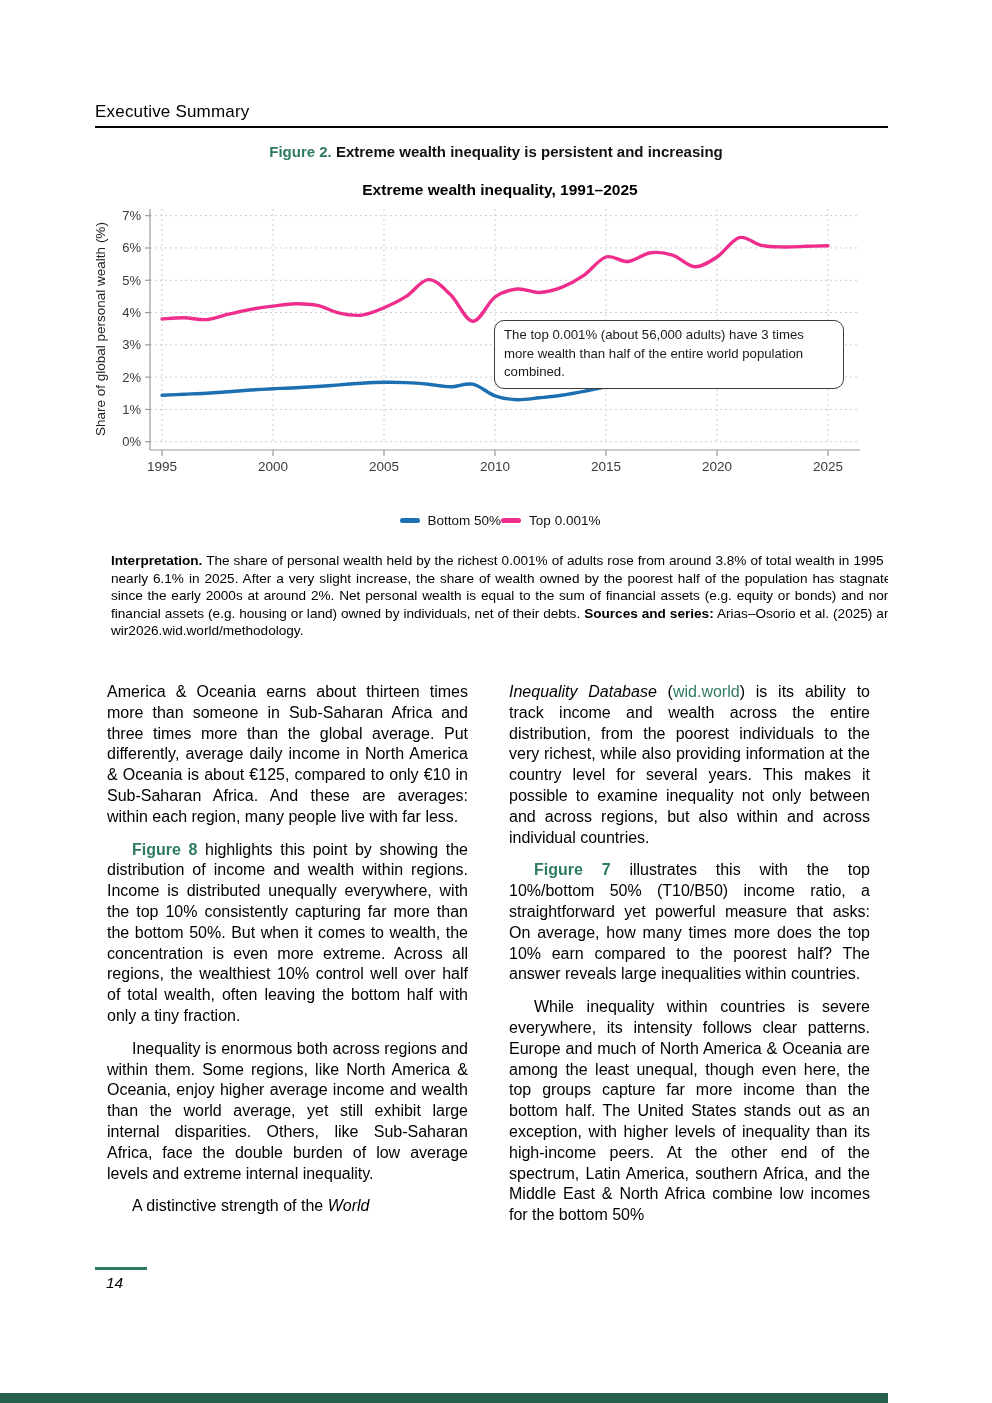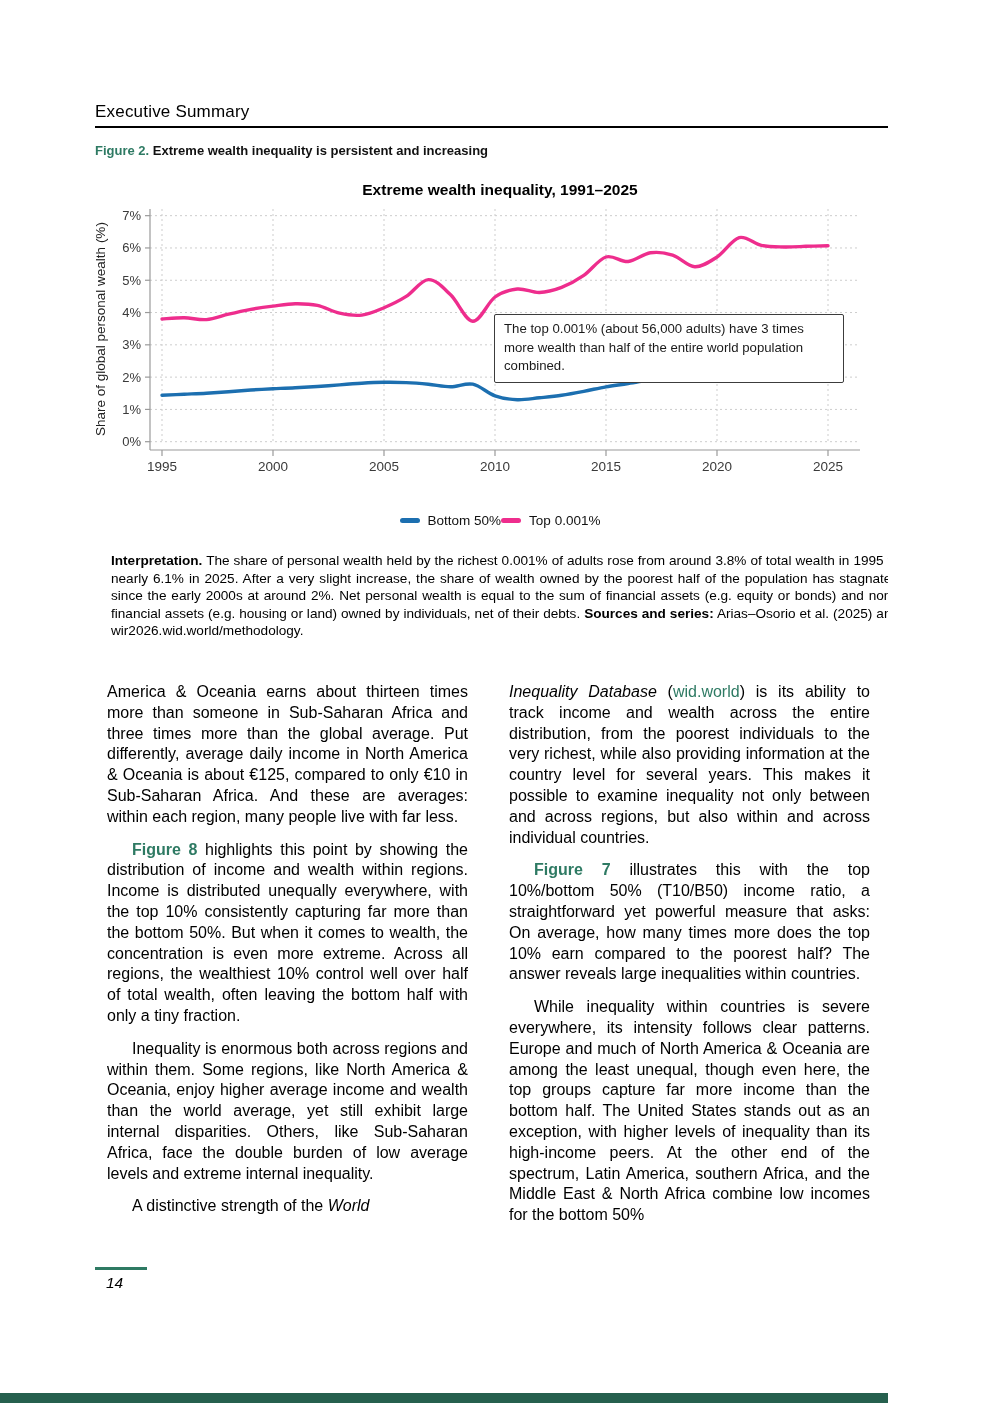--- a/index.html
+++ b/index.html
@@ -4,35 +4,35 @@
 <style>
   html,body{margin:0;padding:0;background:#ffffff;}
   #page{
     position:relative;width:888px;height:1403px;background:#ffffff;overflow:hidden;
     font-family:"Liberation Sans", sans-serif;color:#111;
   }
   
   #header-title{position:absolute;left:95px;top:102px;font-size:17px;letter-spacing:.2px;color:#000;}
   #header-rule{position:absolute;left:95px;top:126px;width:802px;height:2px;background:#000;}
   
-  #figure-title{position:absolute;left:95px;top:143px;width:802px;text-align:left;font-size:13px;font-weight:bold;}
+  #figure-title{position:absolute;left:95px;top:143px;width:802px;text-align:center;font-size:15px;font-weight:bold;}
   .teal{color:#2e7a63;}
   
   #chart{position:absolute;left:95px;top:175px;width:810px;height:372px;}
   #chart-title{position:absolute;left:0;top:6px;width:810px;text-align:center;font-size:15.5px;font-weight:bold;color:#000;}
   #y-axis-label{
     position:absolute;left:-2px;top:28px;height:252px;width:18px;
     writing-mode:vertical-rl;transform:rotate(180deg);
     font-size:13.5px;color:#222;text-align:center;white-space:nowrap;
   }
   #chart-svg{position:absolute;left:24px;top:26px;}
   #chart-svg text{font-family:"Liberation Sans", sans-serif;fill:#3a3a3a;}
   #annotation-box{
-    position:absolute;left:399px;top:139px;width:330px;background:#fff;
-    border:1.5px solid #3c3c3c;border-radius:2px;padding:5px 9px 6px 9px;
+    position:absolute;left:399px;top:145px;width:330px;background:#fff;
+    border:1.5px solid #3c3c3c;border-radius:10px;padding:5px 9px 6px 9px;
     font-size:13.2px;line-height:1.42;color:#1a1a1a;
   }
   #legend{position:absolute;left:0;top:338px;width:810px;display:flex;justify-content:center;align-items:center;}
   .legend-item{display:flex;align-items:center;font-size:13.5px;color:#111;}
   .legend-swatch{display:inline-block;width:20px;height:4.5px;border-radius:2.5px;margin-right:8px;}
   
   #interpretation{position:absolute;left:111px;top:552px;width:788px;font-size:13.6px;line-height:17.6px;color:#000;text-align:justify;}
   #interpretation b{font-weight:bold;}
   
   .column{position:absolute;top:670px;width:385px;font-size:16px;line-height:20.8px;text-align:justify;color:#000;}

